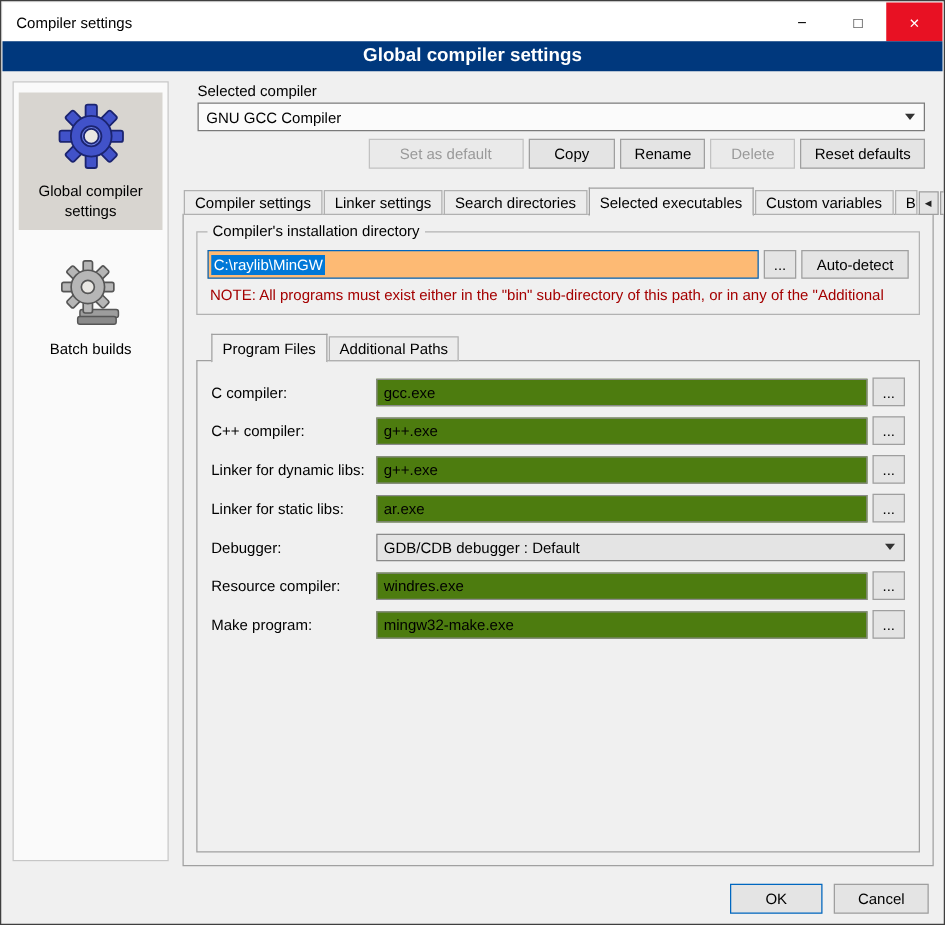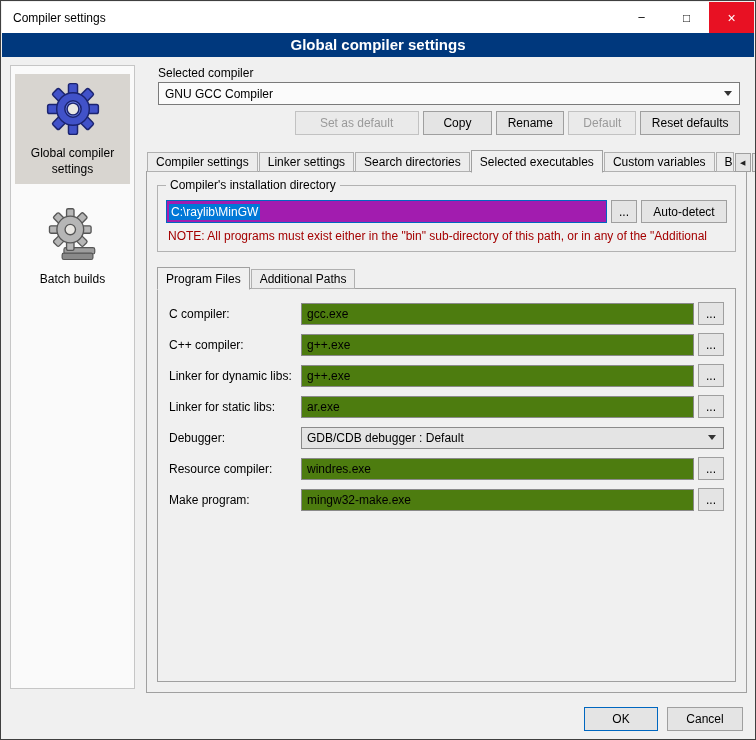--- a/index.html
+++ b/index.html
@@ -51,27 +51,27 @@
   .tab.active{height:23px;background:var(--dialog-bg);position:relative;z-index:3;margin-bottom:-1px;border-color:#a0a0a0;border-bottom:1px solid var(--dialog-bg);}
   .tab.cut{max-width:34px;overflow:hidden;}
   .tabarrows{margin-left:auto;display:flex;gap:1px;align-items:flex-end;}
   .tabarrow{width:16px;height:19px;background:#e4e4e4;border:1px solid #9f9f9f;display:flex;align-items:center;justify-content:center;font-size:7px;color:#222;cursor:default;}
   
   .tabpanel{position:absolute;left:145px;right:8px;top:170px;bottom:46px;border:1px solid #a0a0a0;background:var(--dialog-bg);
     display:flex;flex-direction:column;z-index:1;}
   .groupbox{margin:13px 10px 0;border:1px solid #b2b2b2;position:relative;padding:14px 8px 7px;}
   .groupbox .legend{position:absolute;top:-8px;left:8px;background:var(--dialog-bg);padding:0 4px;}
   .dirrow{display:flex;gap:4px;height:23px;}
-  .dirinput{flex:1;background:#a21caf;border:1px solid #0067c0;display:flex;align-items:center;padding:0 2px;overflow:hidden;}
+  .dirinput{flex:1;background:#fdba74;border:1px solid #0067c0;display:flex;align-items:center;padding:0 2px;overflow:hidden;}
   .dirinput .sel{background:var(--selection-blue);color:#fff;padding:1px 2px;white-space:nowrap;}
   .b-browse{width:26px;height:23px;}
   .b-auto{width:86px;height:23px;}
   .note{color:var(--note-red);margin:6px 2px 1px;white-space:nowrap;overflow:hidden;}
   
-  .subtabs{display:flex;margin:15px 0 0 10px;align-items:flex-end;position:relative;z-index:2;}
+  .subtabs{display:flex;margin:15px 0 0 22px;align-items:flex-end;position:relative;z-index:2;}
   .subpanel{flex:1;margin:-1px 10px 10px;border:1px solid #a0a0a0;background:var(--dialog-bg);padding:13px 11px;}
   .frow{display:flex;align-items:center;margin-bottom:8px;height:23px;}
   .frow .rl{width:132px;white-space:nowrap;}
   .field{flex:1;height:22px;background:#4d7c0f;border:1px solid #8a8a8a;display:flex;align-items:center;padding:0 5px;overflow:hidden;}
   .combo{flex:1;height:22px;background:#e4e4e4;border:1px solid #8a8a8a;display:flex;align-items:center;justify-content:space-between;padding:0 7px 0 5px;}
   .b-browse2{width:26px;height:23px;margin-left:4px;}
   
   .footer{position:absolute;right:12px;bottom:8px;display:flex;gap:9px;}
   .b-ok{width:74px;border-color:#0067c0;}
   .b-cancel{width:76px;}
@@ -140,21 +140,21 @@
 <div class="combo-main">
   <span>GNU GCC Compiler</span>
   <span class="chev"></span>
 </div>
 
 <div class="btnrow">
   <div class="spacer"></div>
   <div class="btn disabled b-setdef">Set as default</div>
   <div class="btn b-copy">Copy</div>
   <div class="btn b-rename">Rename</div>
-  <div class="btn disabled b-delete">Default</div>
+  <div class="btn disabled b-delete">Delete</div>
   <div class="btn b-reset">Reset defaults</div>
 </div>
 
 <div class="tabstrip">
   <div class="tab">Compiler settings</div>
   <div class="tab">Linker settings</div>
   <div class="tab">Search directories</div>
   <div class="tab active">Selected executables</div>
   <div class="tab">Custom variables</div>
   <div class="tab cut">Buil</div>

